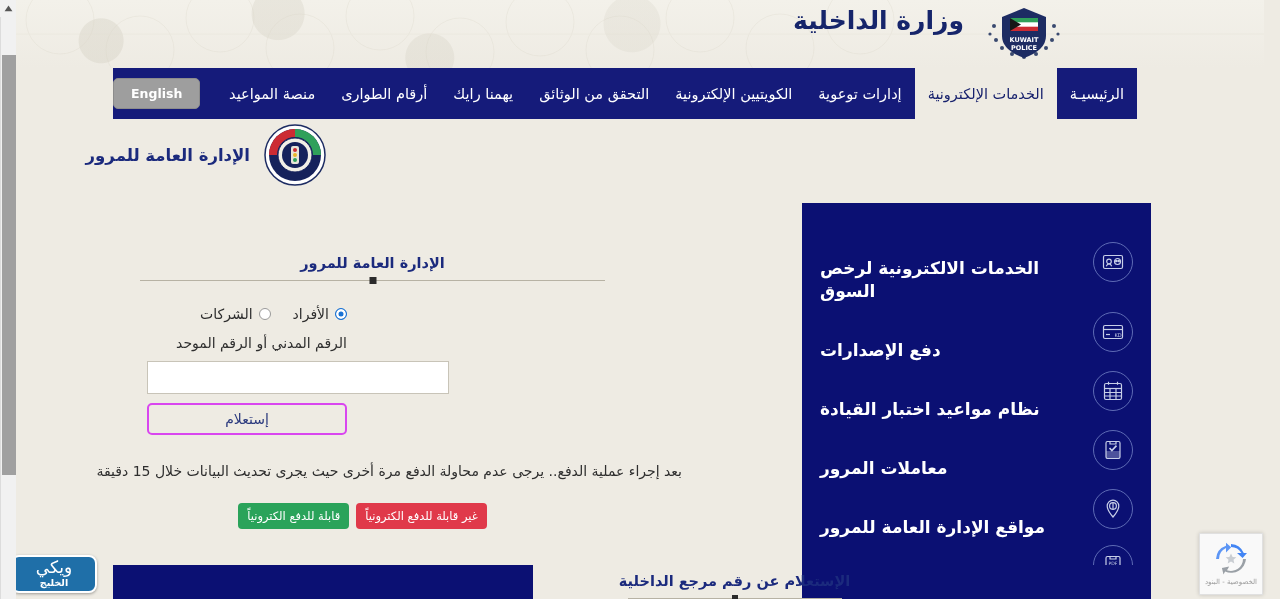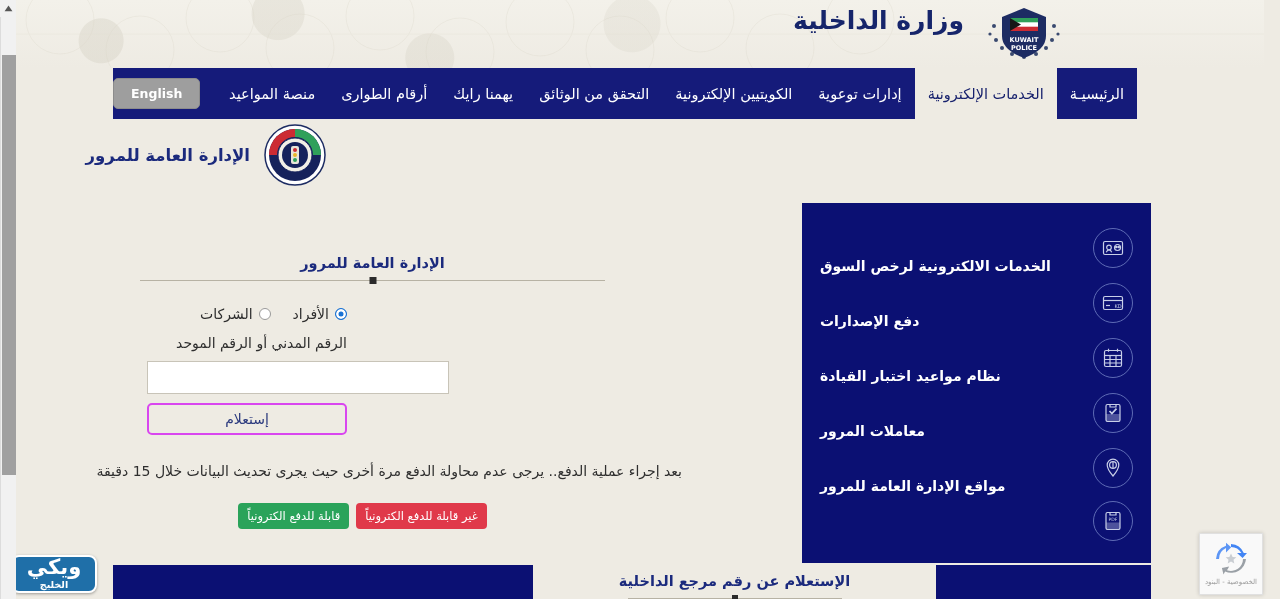--- a/index.html
+++ b/index.html
@@ -157,21 +157,21 @@
     align-items: center;
     justify-content: flex-start;
     gap: 14px;
     min-height: 52px;
     cursor: pointer;
     padding: 0 4px;
   }
   .side-label {
     flex: 1;
     text-align: left;
-    font-size: 14px;
+    font-size: 17px;
     color: #ffffff;
     line-height: 1.35;
     font-weight: bold;
     margin-top: 36px;
   }
   .side-icon {
     flex: 0 0 40px;
     width: 40px; height: 40px;
     border: 1px solid #5e6bb5;
     border-radius: 50%;
@@ -380,22 +380,22 @@
     border-radius: 8px;
     display: flex;
     flex-direction: column;
     align-items: center;
     justify-content: center;
     box-shadow: 0 1px 3px rgba(0,0,0,.35);
     z-index: 40;
   }
   .watermark .wm-top {
     color: #ffffff;
-    font-size: 21px;
-    font-weight: bold;
+    font-size: 17px;
+    font-weight: normal;
     line-height: 1;
   }
   .watermark .wm-bottom {
     color: #ffffff;
     font-size: 9.5px;
     font-weight: bold;
     line-height: 1.4;
   }
 
   

